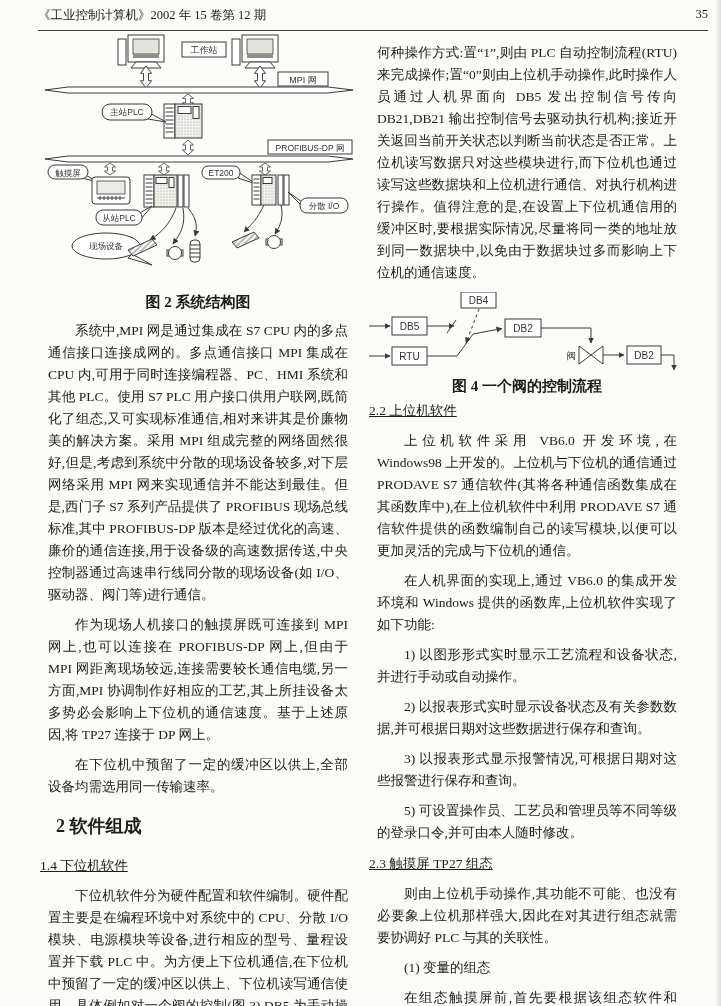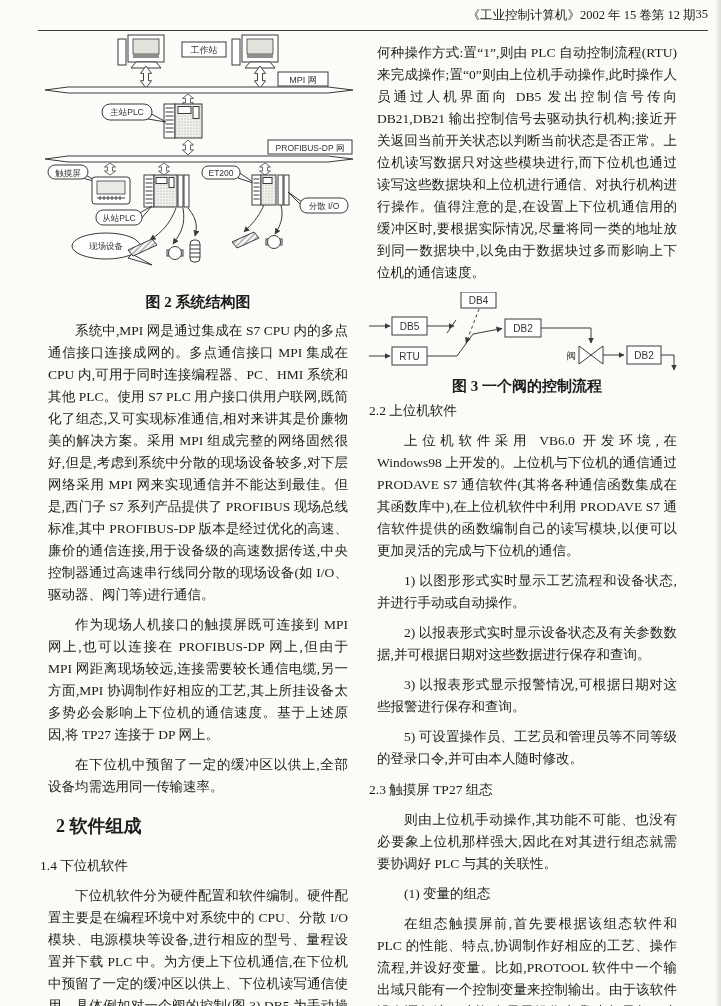--- a/index.html
+++ b/index.html
@@ -4,31 +4,31 @@
 <style>
   html,body{margin:0;padding:0;}
   body{
     width:721px;height:1006px;position:relative;overflow:hidden;
     background:#fbfbf8;color:#1c1c1c;
     font-family:"Liberation Serif","DejaVu Serif",serif;
   }
   .scan-edge{position:absolute;right:0;top:0;width:6px;height:100%;
     background:linear-gradient(to right,rgba(0,0,0,0),rgba(0,0,0,0.12));}
   .header{position:absolute;top:7px;left:38px;width:670px;
-    display:flex;justify-content:flex-end;font-size:12.5px;}
+    display:flex;justify-content:space-between;font-size:12.5px;}
   .header-rule{position:absolute;top:30px;left:38px;width:670px;
     border-top:1.5px solid #3c3c3c;}
   .col{position:absolute;top:34px;width:316px;}
   .col-left{left:40px;}
   .col-right{left:369px;}
   p.body{font-size:13.5px;line-height:22px;text-align:justify;
     text-indent:2em;margin:8px;}
   p.noindent{text-indent:0;}
   .sec-h1{font-size:18px;font-weight:bold;line-height:24px;margin:16px;}
-  .sec-h2{font-size:13.5px;font-weight:normal;line-height:23px;margin:0;}
+  .sec-h2{font-size:13.5px;font-weight:normal;line-height:23px;margin:0;text-decoration:underline;}
   .fig-caption{font-size:15px;font-weight:bold;text-align:center;
     line-height:19px;margin:1px 0 3px 0;}
   svg{display:block;}
   svg text{font-family:"Liberation Sans","DejaVu Sans",sans-serif;fill:#333;}
   .shape{fill:#fff;stroke:#3a3a3a;stroke-width:1;}
   .wire{fill:none;stroke:#3a3a3a;stroke-width:1;}
 </style>
 </head>
 <body>
 
@@ -223,24 +223,25 @@
       <polygon class="shape" points="210,54 222,63 210,72"></polygon>
       <polygon class="shape" points="234,54 222,63 234,72"></polygon>
       <text x="207" y="66.5" font-size="9.5" text-anchor="end">阀</text>
     </g>
     <g>
       <rect class="shape" x="258" y="54" width="34" height="18"></rect>
       <text x="275" y="66.5" font-size="10" text-anchor="middle">DB2</text>
     </g>
   </svg>
 
-  <div class="fig-caption">图 3  一个阀的控制流程</div>
+  <div class="fig-caption">图 4  一个阀的控制流程</div>
 
   <p class="sec-h2">2.2 上位机软件</p>
   <p class="body">上位机软件采用 VB6.0 开发环境,在 Windows98 上开发的。上位机与下位机的通信通过 PRODAVE S7 通信软件(其将各种通信函数集成在其函数库中),在上位机软件中利用 PRODAVE S7 通信软件提供的函数编制自己的读写模块,以便可以更加灵活的完成与下位机的通信。</p>
+  <p class="body">在人机界面的实现上,通过 VB6.0 的集成开发环境和 Windows 提供的函数库,上位机软件实现了如下功能:</p>
   <p class="body">1) 以图形形式实时显示工艺流程和设备状态,并进行手动或自动操作。</p>
   <p class="body">2) 以报表形式实时显示设备状态及有关参数数据,并可根据日期对这些数据进行保存和查询。</p>
   <p class="body">3) 以报表形式显示报警情况,可根据日期对这些报警进行保存和查询。</p>
   <p class="body">5) 可设置操作员、工艺员和管理员等不同等级的登录口令,并可由本人随时修改。</p>
   <p class="sec-h2">2.3 触摸屏 TP27 组态</p>
   <p class="body">则由上位机手动操作,其功能不可能、也没有必要象上位机那样强大,因此在对其进行组态就需要协调好 PLC 与其的关联性。</p>
   <p class="body">(1) 变量的组态</p>
   <p class="body">在组态触摸屏前,首先要根据该组态软件和 PLC 的性能、特点,协调制作好相应的工艺、操作流程,并设好变量。比如,PROTOOL 软件中一个输出域只能有一个控制变量来控制输出。由于该软件没有语句编程功能,在显示操作步骤时,如果每一步设置一个变量(按</p>
 </div>
 

